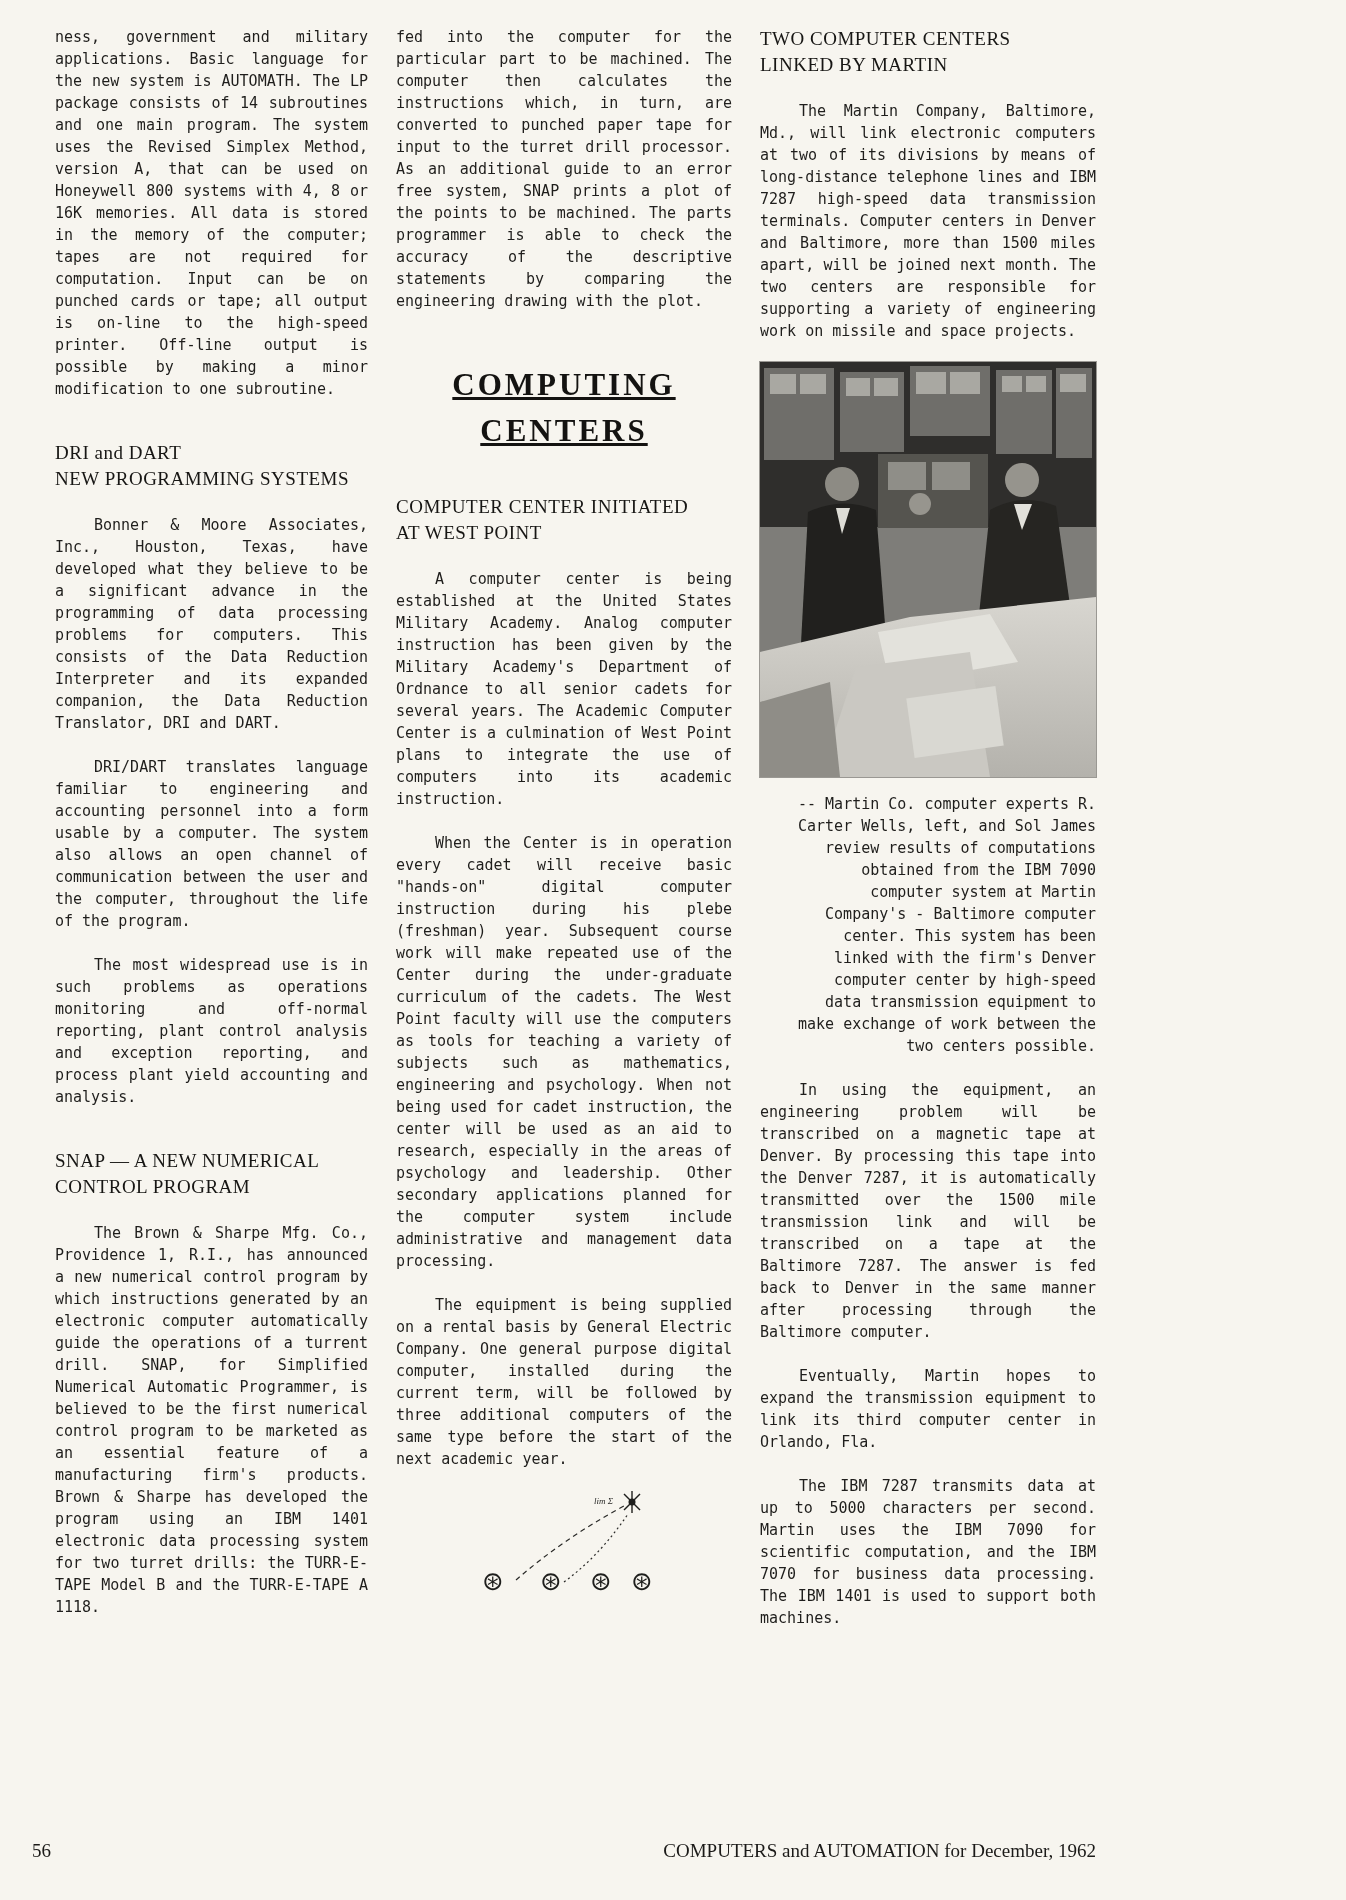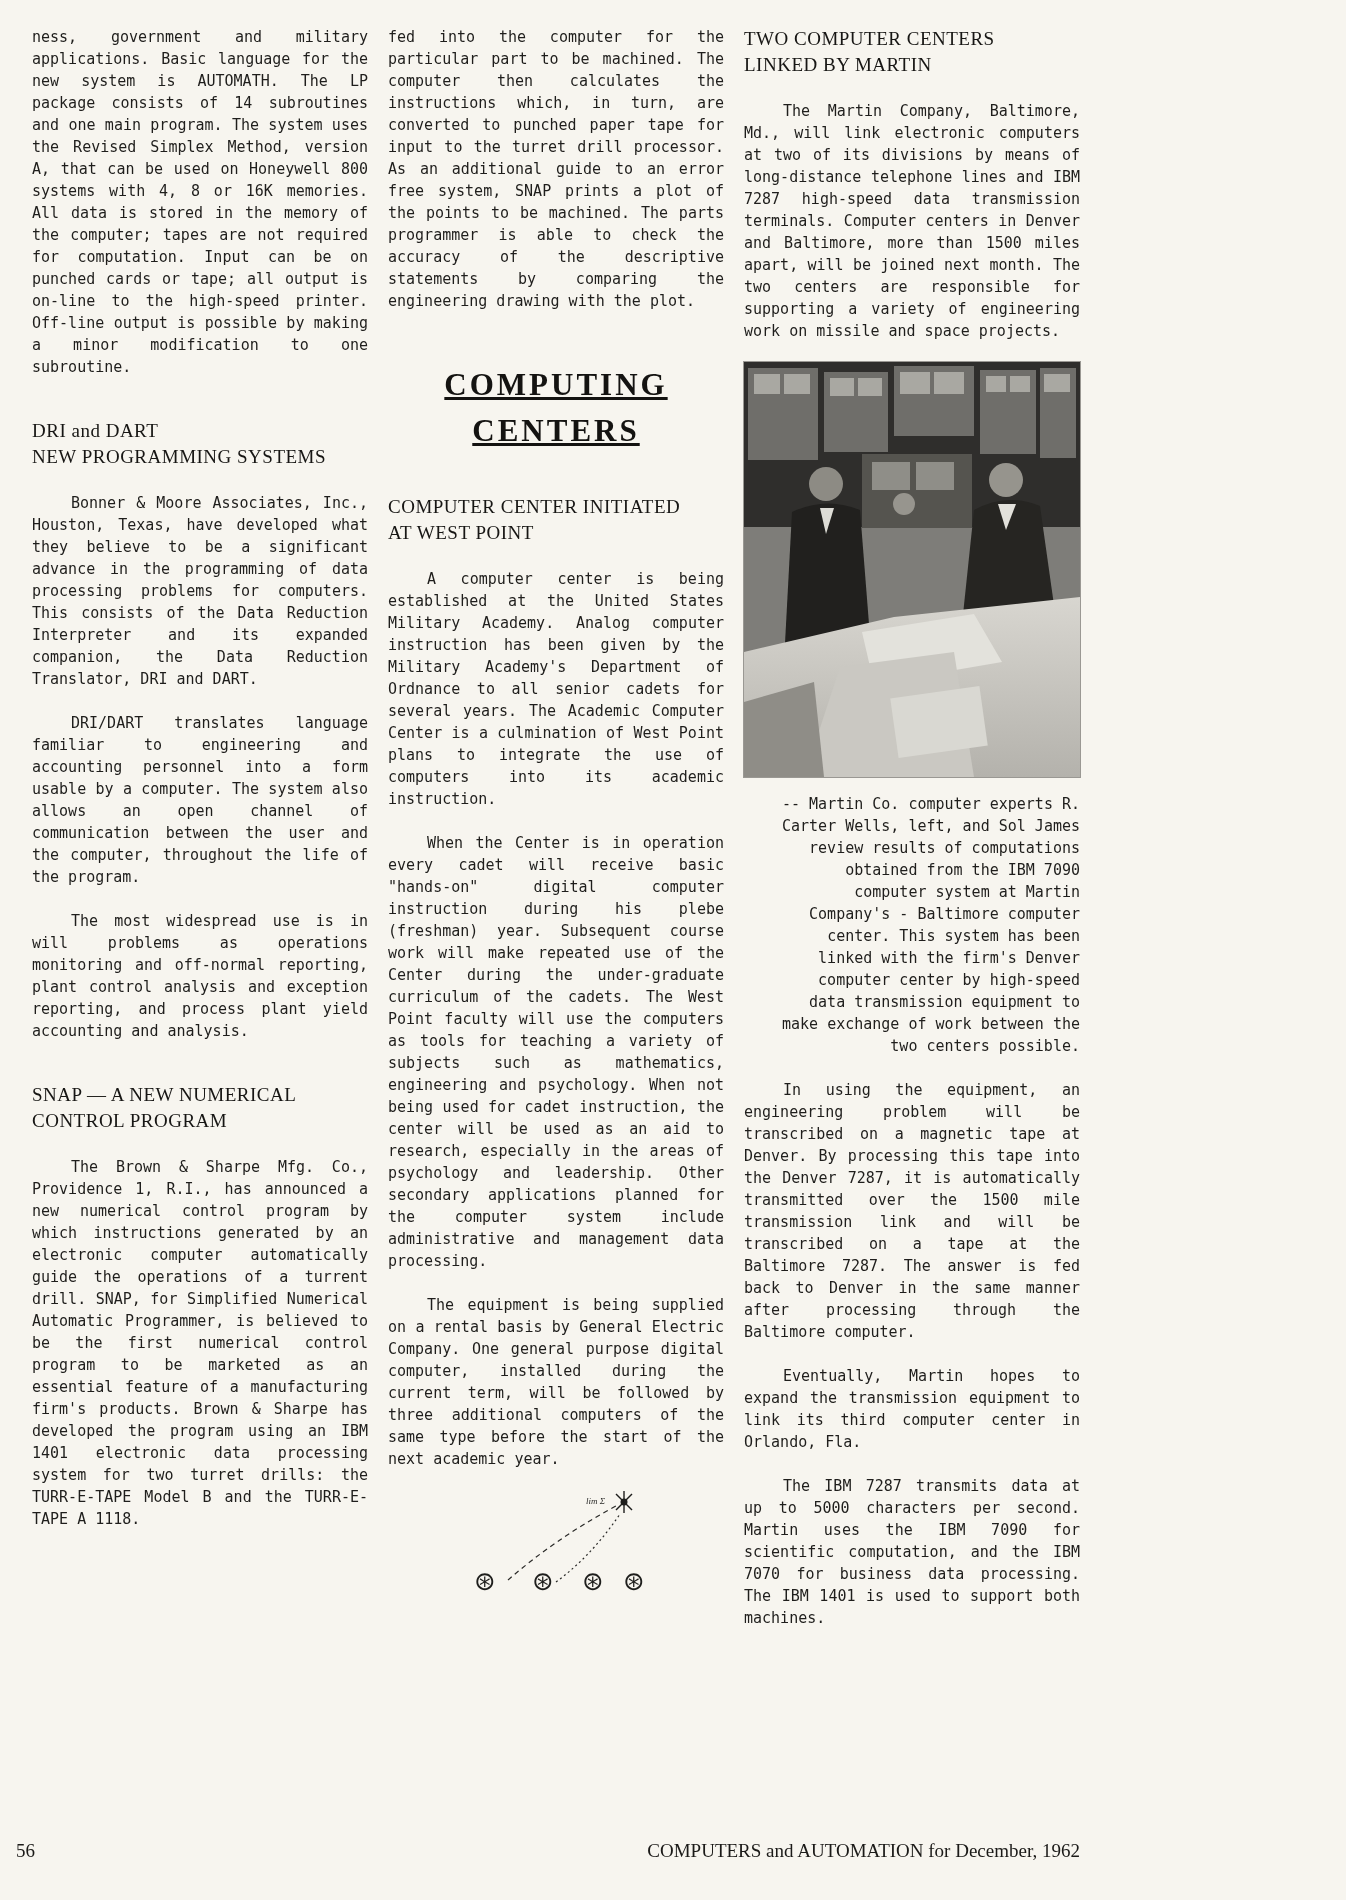--- a/index.html
+++ b/index.html
@@ -7,21 +7,21 @@
   .page {
     position: relative;
     width: 1346px;
     height: 1900px;
     background: #f7f5ef;
     overflow: hidden;
     font-family: "DejaVu Sans Mono", monospace;
     color: #1f1e1c;
   }
   .content { position: absolute; left: 32px; top: 26px; width: 1064px; }
-  .columns { display: flex; gap: 20px; }
+  .columns { display: flex; gap: 28px; margin-left: 23px; }
   .col { width: 336px; }
 
   p.body-text {
     font-size: 15px;
     line-height: 22px;
     text-align: justify;
     margin: 22px 0 0 0;
     text-indent: 2.6em;
     overflow-wrap: break-word;
   }
@@ -66,21 +66,21 @@
     line-height: 22px;
     text-align: right;
     margin: 0 0 0 30px;
     width: 306px;
   }
 
   .ornament { margin-top: 14px; height: 120px; }
 
   .footer {
     position: absolute;
-    left: 16px;
+    left: 32px;
     top: 1840px;
     width: 1064px;
     display: flex;
     justify-content: space-between;
     align-items: baseline;
     font-family: "Liberation Serif", serif;
     font-size: 19px;
     color: #1b1a18;
   }
 </style>
@@ -90,21 +90,21 @@
 <div class="page">
   <main class="content">
     <div class="columns">
 
       <section class="col">
         <p class="body-text cont">ness, government and military applications. Basic language for the new system is AUTOMATH. The LP package consists of 14 subroutines and one main program. The system uses the Revised Simplex Method, version A, that can be used on Honeywell 800 systems with 4, 8 or 16K memories. All data is stored in the memory of the computer; tapes are not required for computation. Input can be on punched cards or tape; all output is on-line to the high-speed printer. Off-line output is possible by making a minor modification to one subroutine.</p>
         <h3 class="sec-heading">DRI and DART
 NEW PROGRAMMING SYSTEMS</h3>
         <p class="body-text">Bonner &amp; Moore Associates, Inc., Houston, Texas, have developed what they believe to be a significant advance in the programming of data processing problems for computers. This consists of the Data Reduction Interpreter and its expanded companion, the Data Reduction Translator, DRI and DART.</p>
         <p class="body-text">DRI/DART translates language familiar to engineering and accounting personnel into a form usable by a computer. The system also allows an open channel of communication between the user and the computer, throughout the life of the program.</p>
-        <p class="body-text">The most widespread use is in will problems as operations monitoring and off-normal reporting, plant control analysis and exception reporting, and process plant yield accounting and analysis.</p>
+        <p class="body-text">The most widespread use is in such problems as operations monitoring and off-normal reporting, plant control analysis and exception reporting, and process plant yield accounting and analysis.</p>
         <h3 class="sec-heading">SNAP — A NEW NUMERICAL
 CONTROL PROGRAM</h3>
         <p class="body-text">The Brown &amp; Sharpe Mfg. Co., Providence 1, R.I., has announced a new numerical control program by which instructions generated by an electronic computer automatically guide the operations of a turrent drill. SNAP, for Simplified Numerical Automatic Programmer, is believed to be the first numerical control program to be marketed as an essential feature of a manufacturing firm's products. Brown &amp; Sharpe has developed the program using an IBM 1401 electronic data processing system for two turret drills: the TURR-E-TAPE Model B and the TURR-E-TAPE A 1118.</p>
       </section>
 
       <section class="col">
         <p class="body-text cont">fed into the computer for the particular part to be machined. The computer then calculates the instructions which, in turn, are converted to punched paper tape for input to the turret drill processor. As an additional guide to an error free system, SNAP prints a plot of the points to be machined. The parts programmer is able to check the accuracy of the descriptive statements by comparing the engineering drawing with the plot.</p>
         <h1 class="main-heading">COMPUTING
 CENTERS</h1>
         <h3 class="sec-heading">COMPUTER CENTER INITIATED

